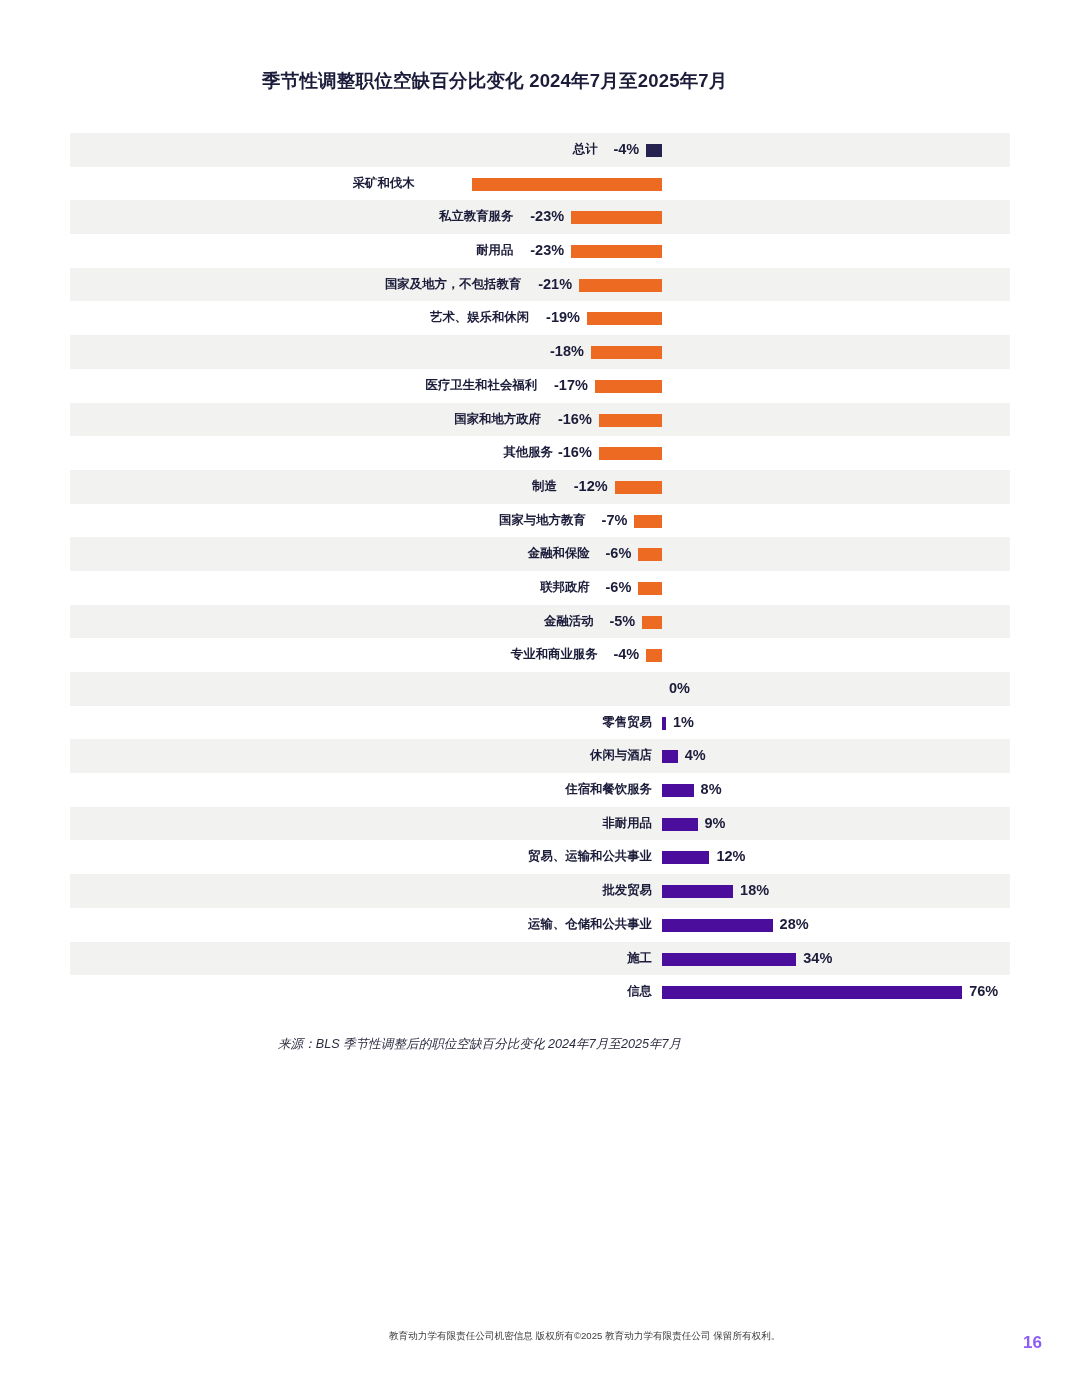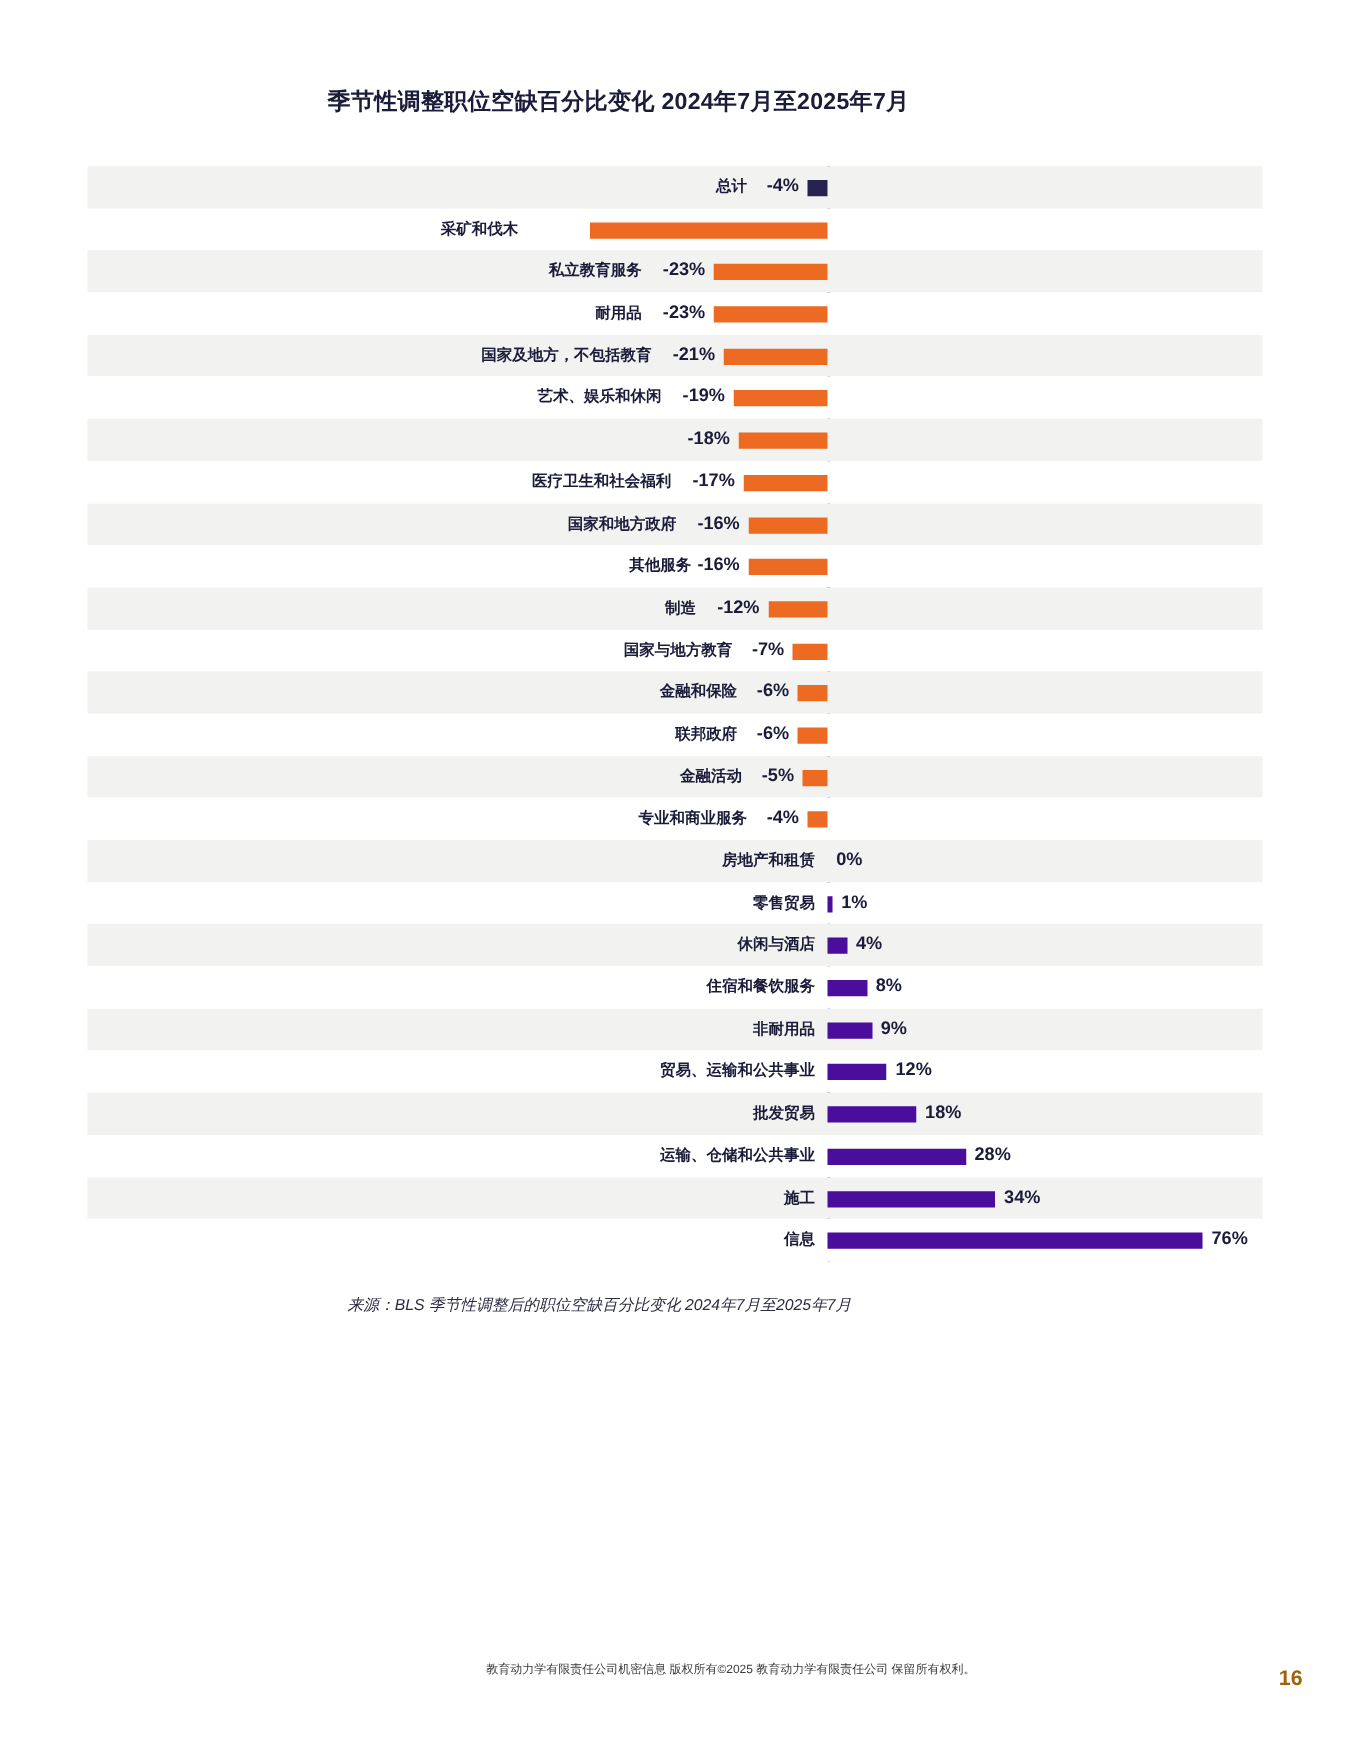--- a/index.html
+++ b/index.html
@@ -126,21 +126,21 @@
     font-size: 9.6px;
     line-height: 1.45;
     color: #3b3b3b;
   }
   .page-number {
     position: absolute;
     right: 38px;
     top: 1333px;
     font-size: 17px;
     font-weight: bold;
-    color: #a16207;
+    color: #8b5cf6;
   }
 </style>
 </head>
 <body>
 
 <div class="page">
 
   <h1 class="chart-title">
     <span>季节性调整职位空缺百分比变化 2024年7月至2025年7月</span>
   </h1>
@@ -222,21 +222,20 @@
           <div class="row-value" style="left: 533.65px; width: 31.6px; text-align: right;">-5%</div>
           <div class="row-label" style="left: 0px; width: 523.65px;">金融活动</div>
         </div>
         <div class="bar-row plain">
           <div class="row-bar neg" style="left: 576.2px; width: 15.8px;"></div>
           <div class="row-value" style="left: 537.6px; width: 31.6px; text-align: right;">-4%</div>
           <div class="row-label" style="left: 0px; width: 527.6px;">专业和商业服务</div>
         </div>
         <div class="bar-row stripe">
           <div class="row-value" style="left: 599px; text-align: left;">0%</div>
-          <div class="row-label" style="left: 0px; width: 582px;">房地产和租赁</div>
         </div>
         <div class="bar-row plain">
           <div class="row-bar pos" style="left: 592px; width: 3.95px;"></div>
           <div class="row-value" style="left: 602.95px; text-align: left;">1%</div>
           <div class="row-label" style="left: 0px; width: 582px;">零售贸易</div>
         </div>
         <div class="bar-row stripe">
           <div class="row-bar pos" style="left: 592px; width: 15.8px;"></div>
           <div class="row-value" style="left: 614.8px; text-align: left;">4%</div>
           <div class="row-label" style="left: 0px; width: 582px; text-align: right;">休闲与酒店</div>

